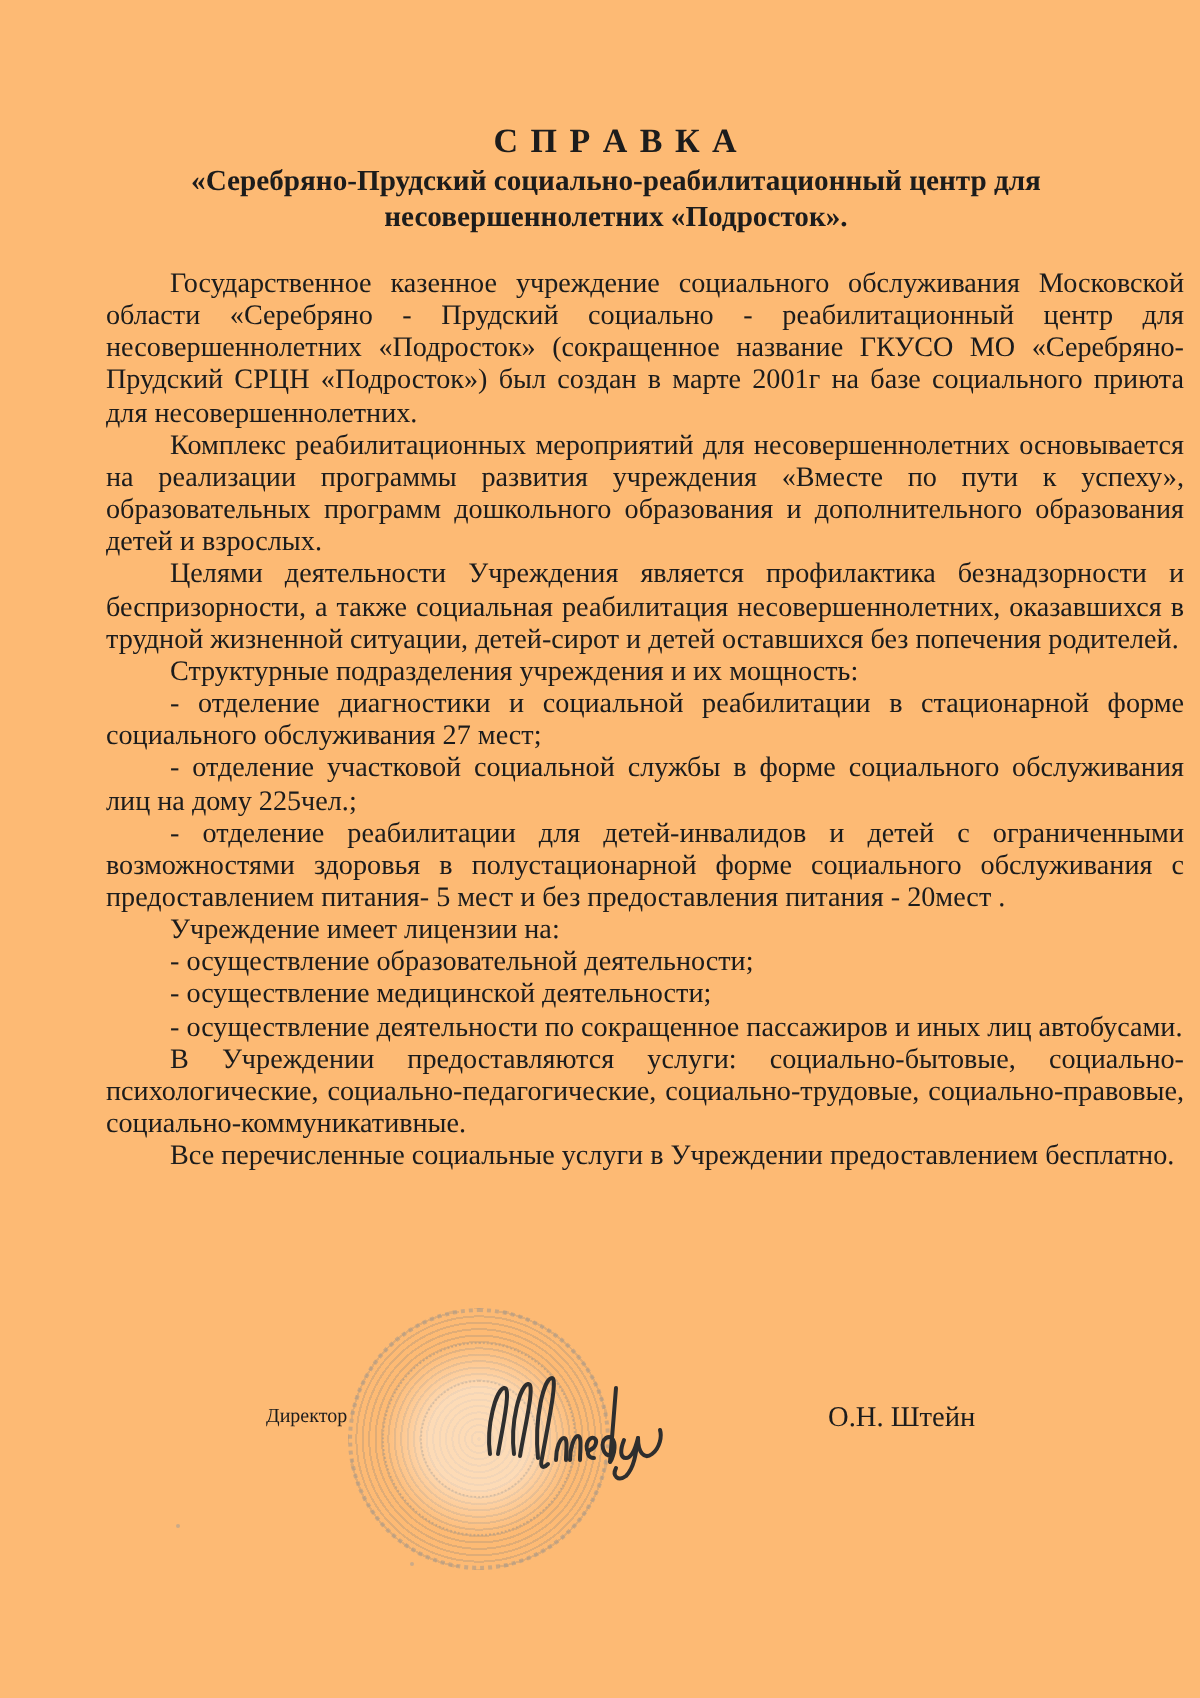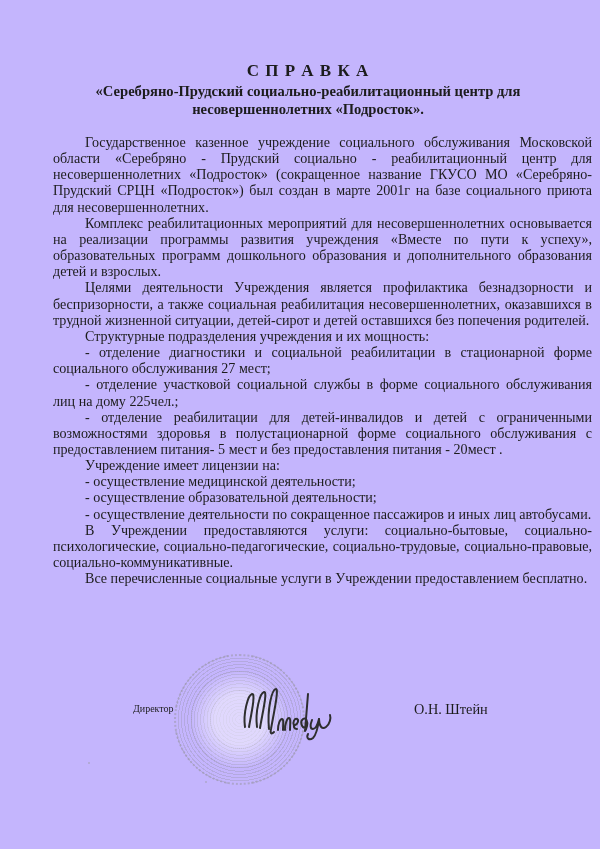--- a/index.html
+++ b/index.html
@@ -4,21 +4,21 @@
 <style>
   html, body {
     margin: 0;
     padding: 0;
     background: #ffffff;
   }
   .page {
     position: relative;
     width: 600px;
     height: 849px;
-    background: #c4b5fd;
+    background: #fdba74;
     overflow: hidden;
     font-family: "Liberation Serif", "DejaVu Serif", serif;
     color: #1c1c1c;
   }
   .heading {
     position: absolute;
     top: 60px;
     left: 53px;
     width: 510px;
     text-align: center;
@@ -125,22 +125,22 @@
 
   <div class="doc-body">
     <p>Государственное казенное учреждение социального обслуживания Московской области «Серебряно - Прудский социально - реабилитационный центр для несовершеннолетних «Подросток» (сокращенное название ГКУСО МО «Серебряно-Прудский СРЦН «Подросток») был создан в марте 2001г на базе социального приюта для несовершеннолетних.</p>
     <p>Комплекс реабилитационных мероприятий для несовершеннолетних основывается на реализации программы развития учреждения «Вместе по пути к успеху», образовательных программ дошкольного образования и дополнительного образования детей и взрослых.</p>
     <p>Целями деятельности Учреждения является профилактика безнадзорности и беспризорности, а также социальная реабилитация несовершеннолетних, оказавшихся в трудной жизненной ситуации, детей-сирот и детей оставшихся без попечения родителей.</p>
     <p>Структурные подразделения учреждения и их мощность:</p>
     <p>- отделение диагностики и социальной реабилитации в стационарной форме социального обслуживания 27 мест;</p>
     <p>- отделение участковой социальной службы в форме социального обслуживания лиц на дому 225чел.;</p>
     <p>- отделение реабилитации для детей-инвалидов и детей с ограниченными возможностями здоровья в полустационарной форме социального обслуживания с предоставлением питания- 5 мест и без предоставления питания - 20мест .</p>
     <p>Учреждение имеет лицензии на:</p>
+    <p>- осуществление образовательной деятельности;</p>
     <p>- осуществление медицинской деятельности;</p>
-    <p>- осуществление образовательной деятельности;</p>
     <p>- осуществление деятельности по сокращенное пассажиров и иных лиц автобусами.</p>
     <p>В Учреждении предоставляются услуги: социально-бытовые, социально-психологические, социально-педагогические, социально-трудовые, социально-правовые, социально-коммуникативные.</p>
     <p>Все перечисленные социальные услуги в Учреждении предоставлением бесплатно.</p>
   </div>
 
   <div class="stamp"></div>
 
   <svg class="signature-svg" viewBox="0 0 104 60" xmlns="http://www.w3.org/2000/svg">
     <path d="M7 45 C 5 31, 10 13, 14 12 C 18 11, 13 33, 11 45"></path>
     <path d="M19 45 C 17 29, 22 11, 26 10 C 30 9, 24 33, 22 46"></path>

